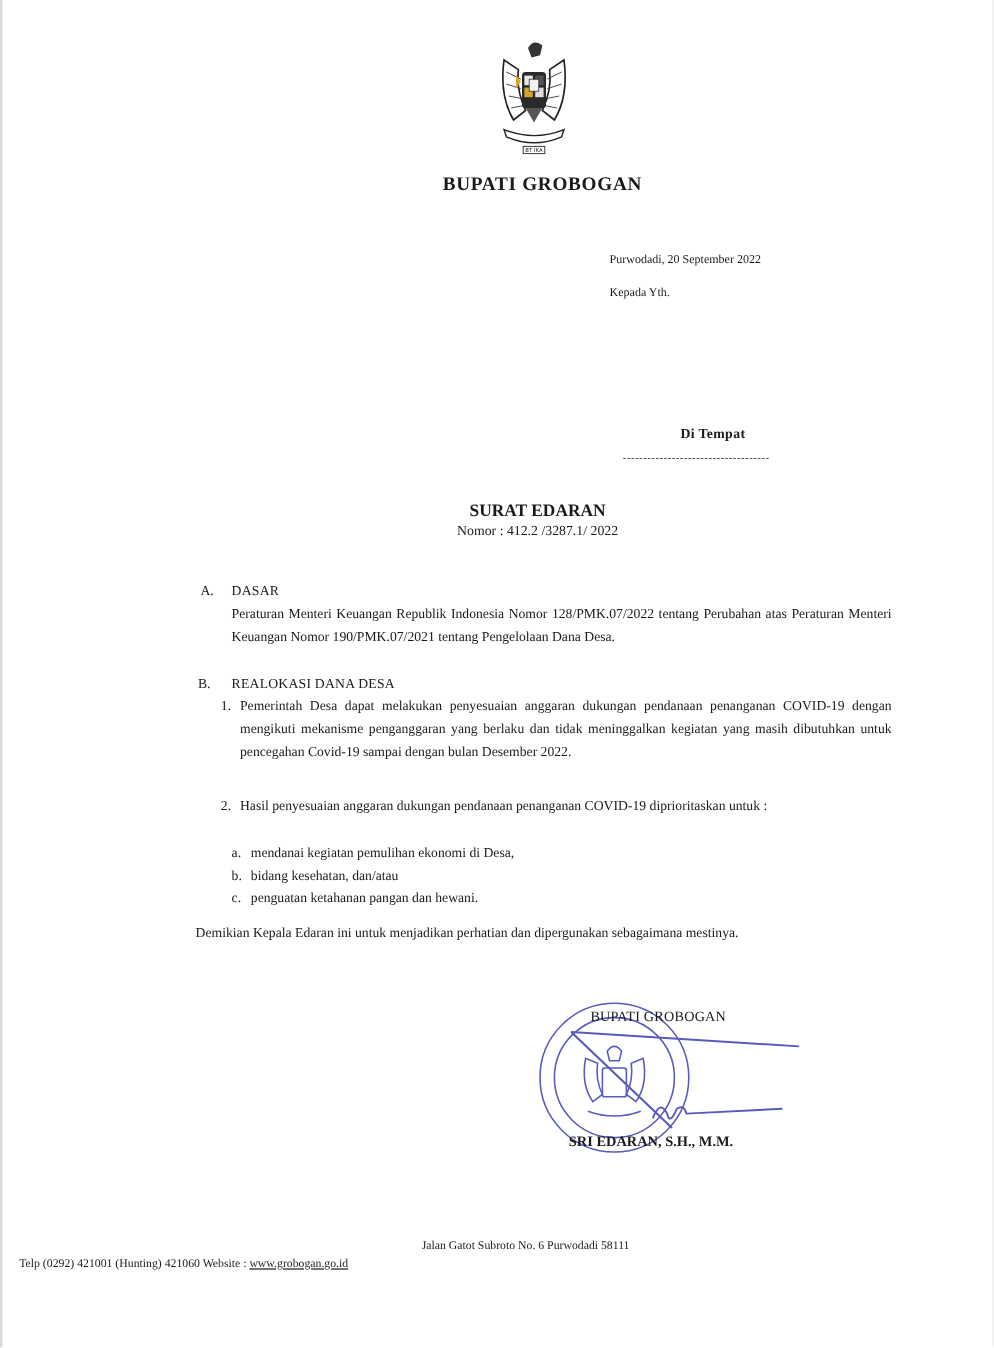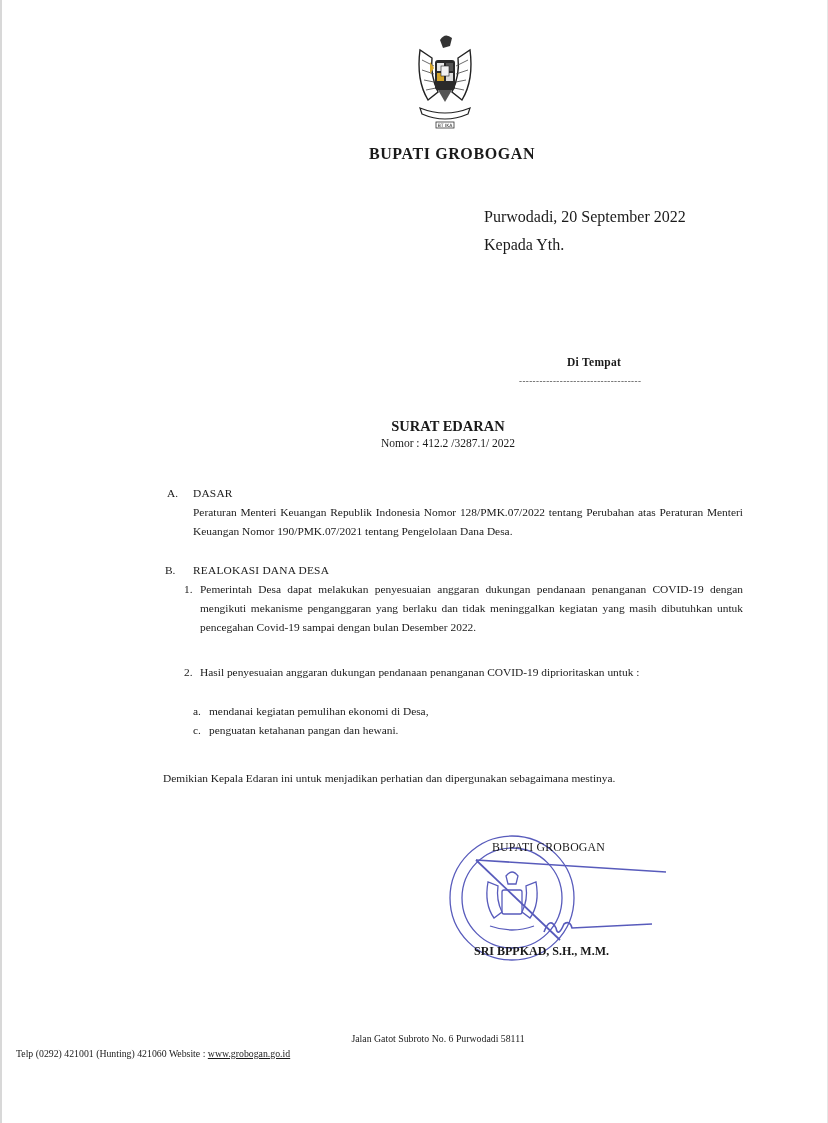--- a/index.html
+++ b/index.html
@@ -6,21 +6,21 @@
     body {
       width: 828px; height: 1123px; background: #ffffff; position: relative; overflow: hidden;
       font-family: "Liberation Serif", "DejaVu Serif", serif; color: #1a1a1a;
     }
     .page-border-left { position: absolute; left: 0; top: 0; width: 2px; height: 1123px; background: #d8d8d8; }
     .page-border-right { position: absolute; right: 0; top: 0; width: 1px; height: 1123px; background: #e6e6e6; }
     .abs { position: absolute; }
     .emblem { left: 412px; top: 30px; width: 66px; height: 108px; }
     .title { left: 0; width: 828px; top: 145px; text-align: center; font-weight: bold; font-size: 16px; letter-spacing: 0.6px; }
     .title span { position: relative; left: 38px; }
-    .addr-block { left: 484px; top: 208px; font-size: 16px; line-height: 18px; }
+    .addr-block { left: 508px; top: 208px; font-size: 10px; line-height: 18px; }
     .addr-block .date { margin-bottom: 10px; }
     .addr-block ol { margin: 0; padding: 0; list-style: none; }
     .addr-block ol li { white-space: nowrap; }
     .ditempat { left: 567px; top: 356px; font-size: 11.5px; font-weight: bold; letter-spacing: 0.3px; }
     .dashes { left: 519px; top: 376px; font-size: 9px; letter-spacing: 0.4px; color: #333; }
     .se-title { left: 0; width: 828px; top: 418px; text-align: center; font-size: 14.5px; font-weight: bold; }
     .se-title span { position: relative; left: 34px; text-align: center; }
     .se-number { left: 0; width: 828px; top: 437px; text-align: center; font-size: 11.5px; }
     .se-number span { position: relative; left: 34px; }
     .section { font-size: 11.4px; line-height: 19px; }
@@ -110,20 +110,23 @@
 <p class="abs section item1-body">Pemerintah Desa dapat melakukan penyesuaian anggaran dukungan pendanaan penanganan COVID-19 dengan mengikuti mekanisme penganggaran yang berlaku dan tidak meninggalkan kegiatan yang masih dibutuhkan untuk pencegahan Covid-19 sampai dengan bulan Desember 2022.</p>
 
 <div class="abs section item2-num">2.</div>
 <p class="abs section item2-body">Hasil penyesuaian anggaran dukungan pendanaan penanganan COVID-19 diprioritaskan untuk :</p>
 
 <div class="abs section sub-list">
   <div class="row">
     <span class="lbl">a.</span><span>mendanai kegiatan pemulihan ekonomi di Desa,</span>
   </div>
   <div class="row">
+    <span class="lbl">b.</span><span>bidang kesehatan, dan/atau</span>
+  </div>
+  <div class="row">
     <span class="lbl">c.</span><span>penguatan ketahanan pangan dan hewani.</span>
   </div>
 </div>
 
 <div class="abs closing">Demikian Kepala Edaran ini untuk menjadikan perhatian dan dipergunakan sebagaimana mestinya.</div>
 
 <div class="abs stamp">
   <svg width="240" height="150" viewBox="0 0 240 150">
     <g fill="none" stroke="#3b3fb0" stroke-width="1.3" opacity="0.85">
       <circle cx="72" cy="78" r="62"></circle>
@@ -135,16 +138,16 @@
       <path d="M66 56 Q72 48 78 56 L76 64 L68 64 Z"></path>
       <path d="M50 106 Q72 114 94 106"></path>
 
       <path d="M36 40 L226 52" stroke-width="1.6"></path>
       <path d="M36 40 L120 120" stroke-width="1.8"></path>
       <path d="M104 112 Q110 96 116 108 Q118 118 124 104 Q130 100 132 108 L212 104" stroke-width="1.6"></path>
     </g>
   </svg>
 </div>
 <div class="abs sign-title">BUPATI GROBOGAN</div>
-<div class="abs sign-name">SRI BPPKAD, S.H., M.M.</div>
+<div class="abs sign-name">SRI EDARAN, S.H., M.M.</div>
 
 <div class="abs footer1"><span>Jalan Gatot Subroto No. 6  Purwodadi  58111</span></div>
 <div class="abs footer2"><span><span>Telp  (0292) 421001 (Hunting) 421060 Website : </span><span class="website">www.grobogan.go.id</span></span></div>
 
 </body></html>

